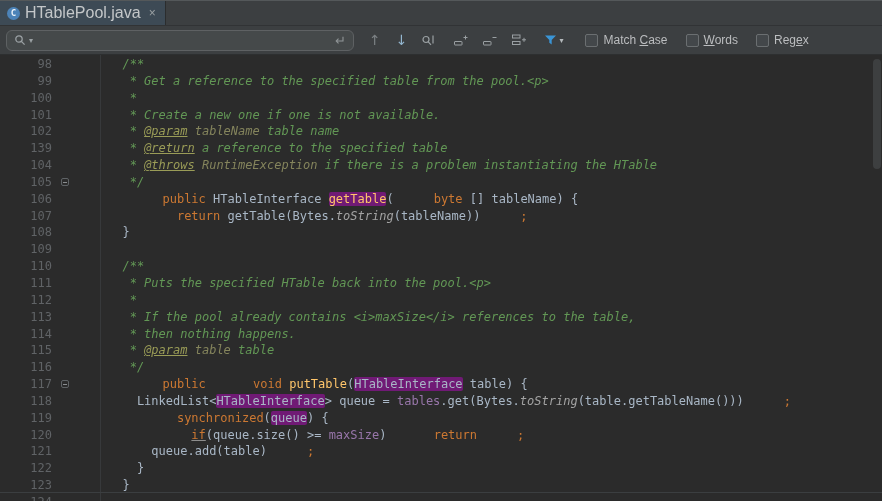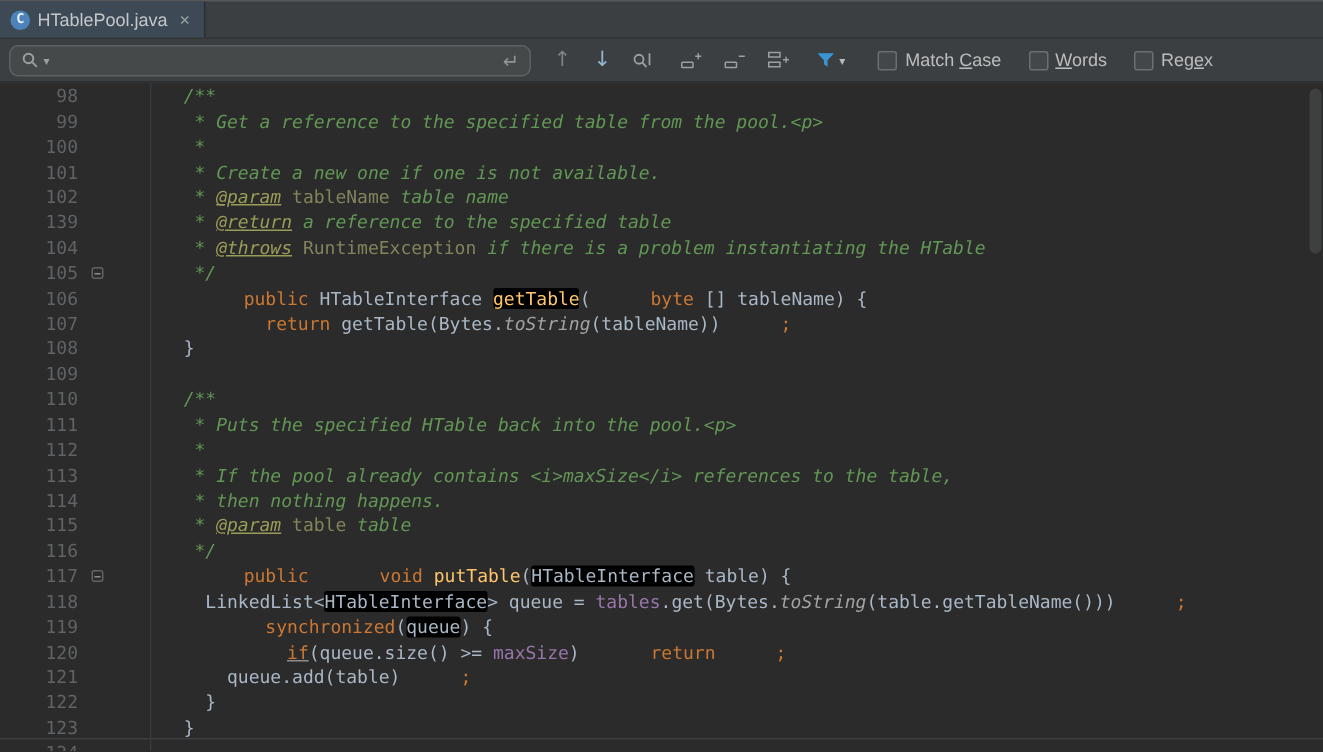--- a/index.html
+++ b/index.html
@@ -9,21 +9,21 @@
 
   
   .tabbar { height:26px; background:#3c3f41; border-top:1px solid #54585a;
             border-bottom:1px solid #313335; display:flex; align-items:stretch; }
   .tab { display:flex; align-items:center; gap:5px; padding:0 9px 0 7px;
          background:#3d4a55; border-right:1px solid #2b2d2e; }
   .classicon { width:13px; height:13px; border-radius:50%; background:#4c83b8;
                color:#eaf2f9; font-size:9px; font-weight:bold; display:flex;
                align-items:center; justify-content:center;
                font-family:"DejaVu Sans Mono", monospace; }
-  .tabtitle { color:#c4c7c9; font-size:12px; }
+  .tabtitle { color:#c4c7c9; font-size:16px; }
   .tabclose { color:#9aa0a3; font-size:12px; margin-left:3px; cursor:pointer; }
 
   
   .findbar { height:29px; background:#3c3f41; border-bottom:1px solid #2d2f30;
              display:flex; align-items:center; padding:0 6px; }
   .searchfield { display:flex; align-items:center; width:348px; height:21px;
                  background:#45494a; border:1px solid #5e6163; border-radius:6px;
                  padding:0 7px; gap:3px; }
   .searchfield input { flex:1; background:transparent; border:none; outline:none;
                        color:#a9b7c6; font-size:12px; height:100%;
@@ -55,28 +55,28 @@
   .foldmark { position:absolute; left:9px; top:4px; width:8px; height:8px;
               border:1px solid #5f6366; border-radius:2px; }
   .foldmark::after { content:""; position:absolute; left:1px; right:1px; top:3px;
                      height:1px; background:#8a8d90; }
   .code { flex:1; padding-top:1px; padding-left:7px; white-space:pre; overflow:hidden; }
   .cline { height:16.85px; line-height:16.85px; }
 
   
   .c { color:#629755; font-style:italic; }
   .t { color:#9a9c57; font-style:italic; text-decoration:underline; }
-  .v { color:#84845c; }
+  .v { color:#84845c; font-style:italic; }
   .k { color:#cc7832;padding-left:40px; }
   .d { color:#a9b7c6; }
   .m { color:#ffc66b; }
   .f { color:#9876aa; }
   .i { color:#a3a3a3; font-style:italic; }
   .u { text-decoration:underline; text-decoration-color:#8d8d8d;margin-top:14px; }
-  .hl { background:#000000; border-radius:2px;margin-top:34px; }
+  .hl { background:#701a75; border-radius:2px;margin-top:34px; }
 
   
   .vscroll { position:absolute; right:0; top:55px; bottom:0; width:10px; }
   .thumb { position:absolute; right:1px; top:4px; width:8px; height:110px;
            background:#4d5052; border-radius:4px; opacity:.55; }
   .botline { position:absolute; left:0; right:0; top:492px; height:1px; background:#3b3e40; }
 </style>
 </head>
 <body>
 

